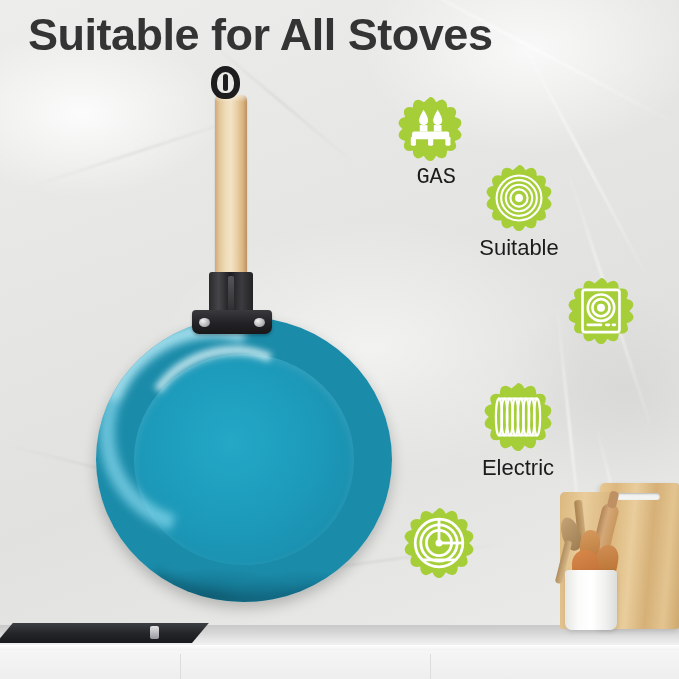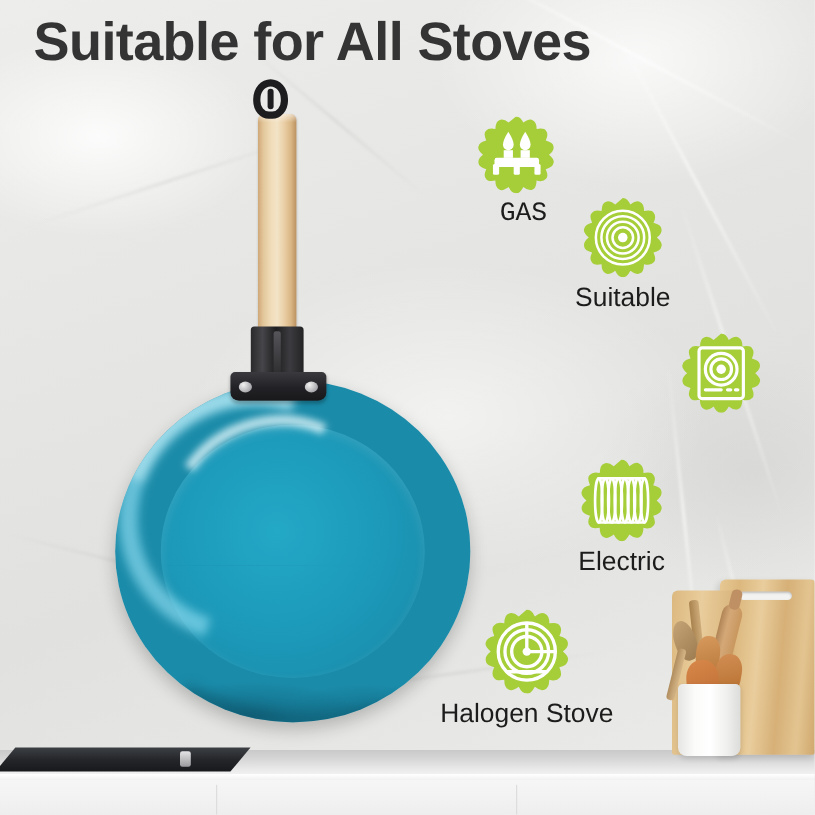--- a/index.html
+++ b/index.html
@@ -496,17 +496,16 @@
             <path d="M 50.00 0.00 Q 55.74 -0.15 59.57 8.08 Q 67.80 2.01 71.69 4.95 Q 76.93 7.30 76.81 16.38 Q 86.86 14.49 89.09 18.83 Q 92.79 23.22 88.74 31.34 Q 98.62 34.00 98.75 38.87 Q 100.17 44.44 93.00 50.00 Q 100.75 56.68 98.75 61.13 Q 97.62 66.76 88.74 68.66 Q 92.83 78.03 89.09 81.17 Q 85.63 85.76 76.81 83.62 Q 76.42 93.84 71.69 95.05 Q 66.59 97.68 59.57 91.92 Q 54.78 100.96 50.00 100.00 Q 44.26 100.15 40.43 91.92 Q 32.20 97.99 28.31 95.05 Q 23.07 92.70 23.19 83.62 Q 13.14 85.51 10.91 81.17 Q 7.21 76.78 11.26 68.66 Q 1.38 66.00 1.25 61.13 Q -0.17 55.56 7.00 50.00 Q -0.75 43.32 1.25 38.87 Q 2.38 33.24 11.26 31.34 Q 7.17 21.97 10.91 18.83 Q 14.37 14.24 23.19 16.38 Q 23.58 6.16 28.31 4.95 Q 33.41 2.32 40.43 8.08 Z" fill="#a6ce39"></path>
             <circle cx="50" cy="50" r="34" fill="none" stroke="#ffffff" stroke-width="4"></circle>
             <circle cx="50" cy="50" r="26" fill="none" stroke="#ffffff" stroke-width="4"></circle>
             <circle cx="50" cy="50" r="18" fill="none" stroke="#ffffff" stroke-width="4"></circle>
             <circle cx="50" cy="50" r="5" fill="#ffffff"></circle>
             <line x1="50" y1="16" x2="50" y2="50" stroke="#ffffff" stroke-width="4"></line>
             <line x1="50" y1="50" x2="84" y2="50" stroke="#ffffff" stroke-width="4"></line>
             <line x1="26" y1="74" x2="74" y2="74" stroke="#ffffff" stroke-width="4"></line>
           </svg>
         </div>
-        <div class="lbl">Halogen Stove</div>
       </div>
     </div>
 
 </div>
 
 </body></html>

